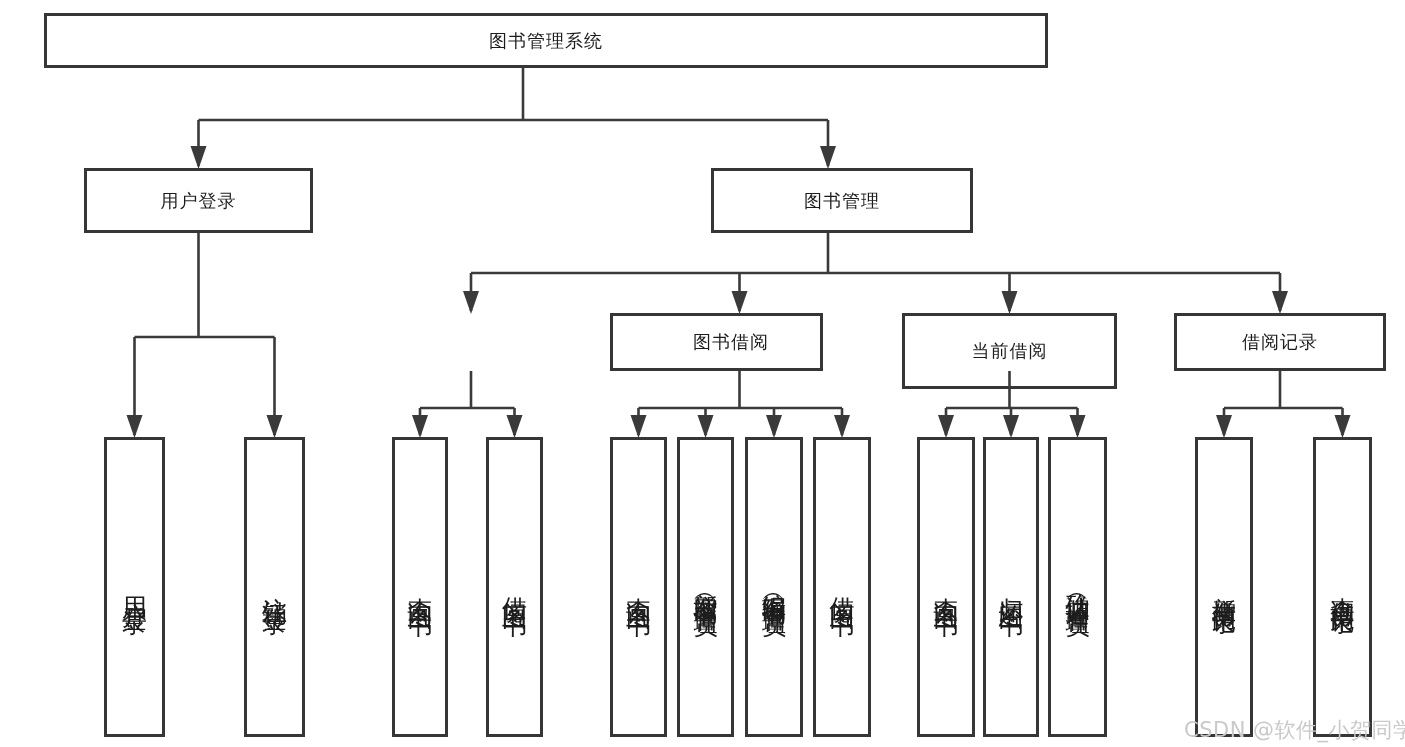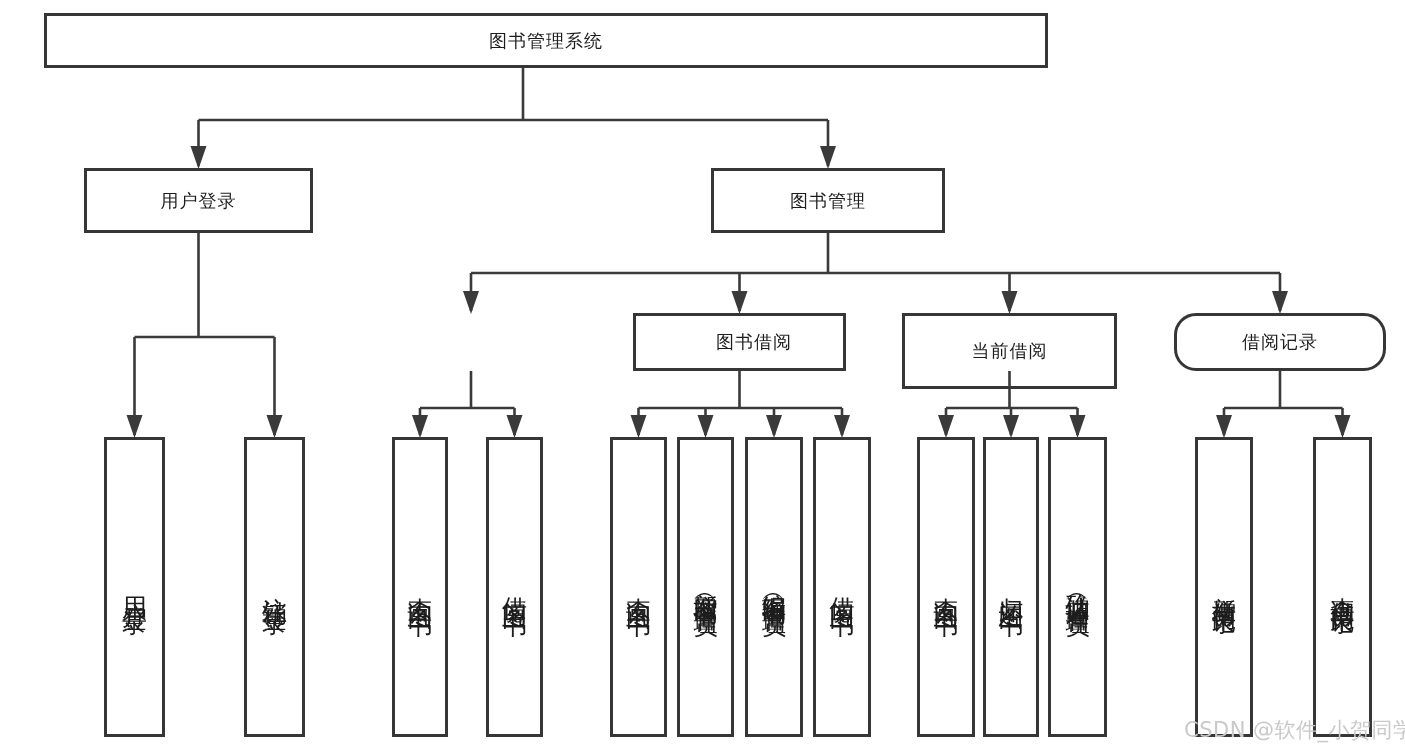--- a/index.html
+++ b/index.html
@@ -109,25 +109,25 @@
     <polygon points="1069.5,415 1085.5,415 1077.5,438"></polygon>
 
     <path d="M1280,371 V408 M1224,408 H1342.5 M1224,408 V435 M1342.5,408 V435"></path>
     <polygon points="1216,415 1232,415 1224,438"></polygon>
     <polygon points="1334.5,415 1350.5,415 1342.5,438"></polygon>
   </svg>
 
   <div class="box h" style="left:21px; top:13px; width:1004px; height:55px;margin-left:23px;">图书管理系统</div>
 
   <div class="box h" style="left:84px; top:168px; width:229px; height:65px;">用户登录</div>
-  <div class="box h" style="left:711px; top:168px; width:234px; height:65px;">图书管理</div>
+  <div class="box h" style="left:711px; top:168px; width:262px; height:65px;">图书管理</div>
 
-  <div class="box h" style="left:633px; top:313px; width:213px; height:58px;padding-left:29px;">图书借阅</div>
+  <div class="box h" style="left:610px; top:313px; width:213px; height:58px;padding-left:29px;">图书借阅</div>
   <div class="box h" style="left:902px; top:313px; width:215px; height:76px;">当前借阅</div>
-  <div class="box h" style="left:1174px; top:313px; width:212px; height:58px;border-radius:22px;">借阅记录</div>
+  <div class="box h" style="left:1174px; top:313px; width:212px; height:58px;">借阅记录</div>
 
   <div class="box v" style="left:104px; top:437px; width:61px; height:300px;">用户登录</div>
   <div class="box v" style="left:244px; top:437px; width:61px; height:300px;">注销登录</div>
 
   <div class="box v" style="left:392px; top:437px; width:56px; height:300px;">查询图书</div>
   <div class="box v" style="left:486px; top:437px; width:57px; height:300px;">借阅图书</div>
 
   <div class="box v" style="left:610px; top:437px; width:57px; height:300px;">查询图书</div>
   <div class="box v long" style="left:677px; top:437px; width:57px; height:300px;">新增图书（管理员）</div>
   <div class="box v long" style="left:745px; top:437px; width:58px; height:300px;">编辑图书（管理员）</div>

